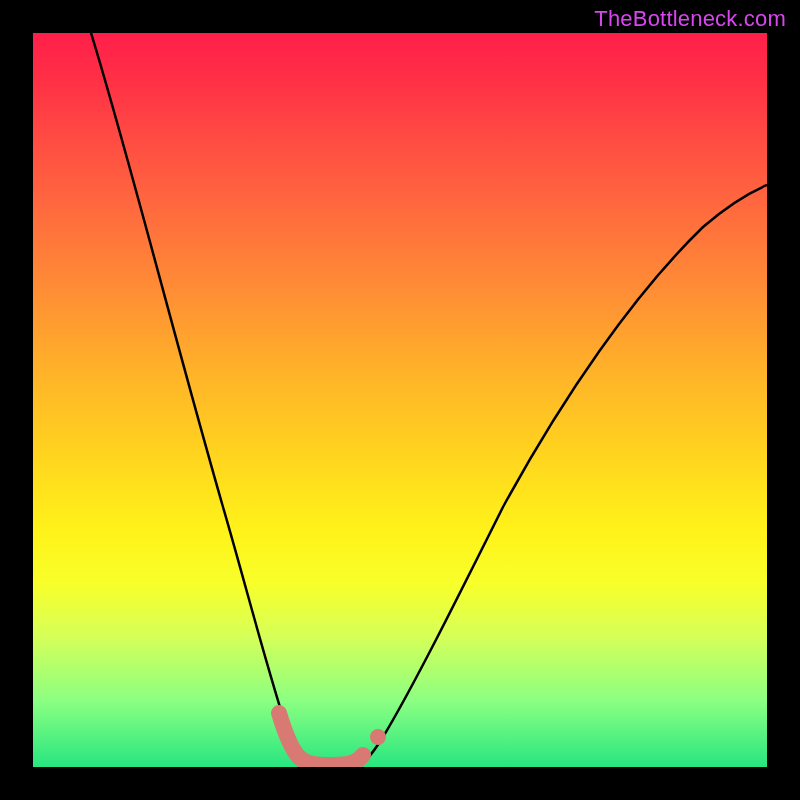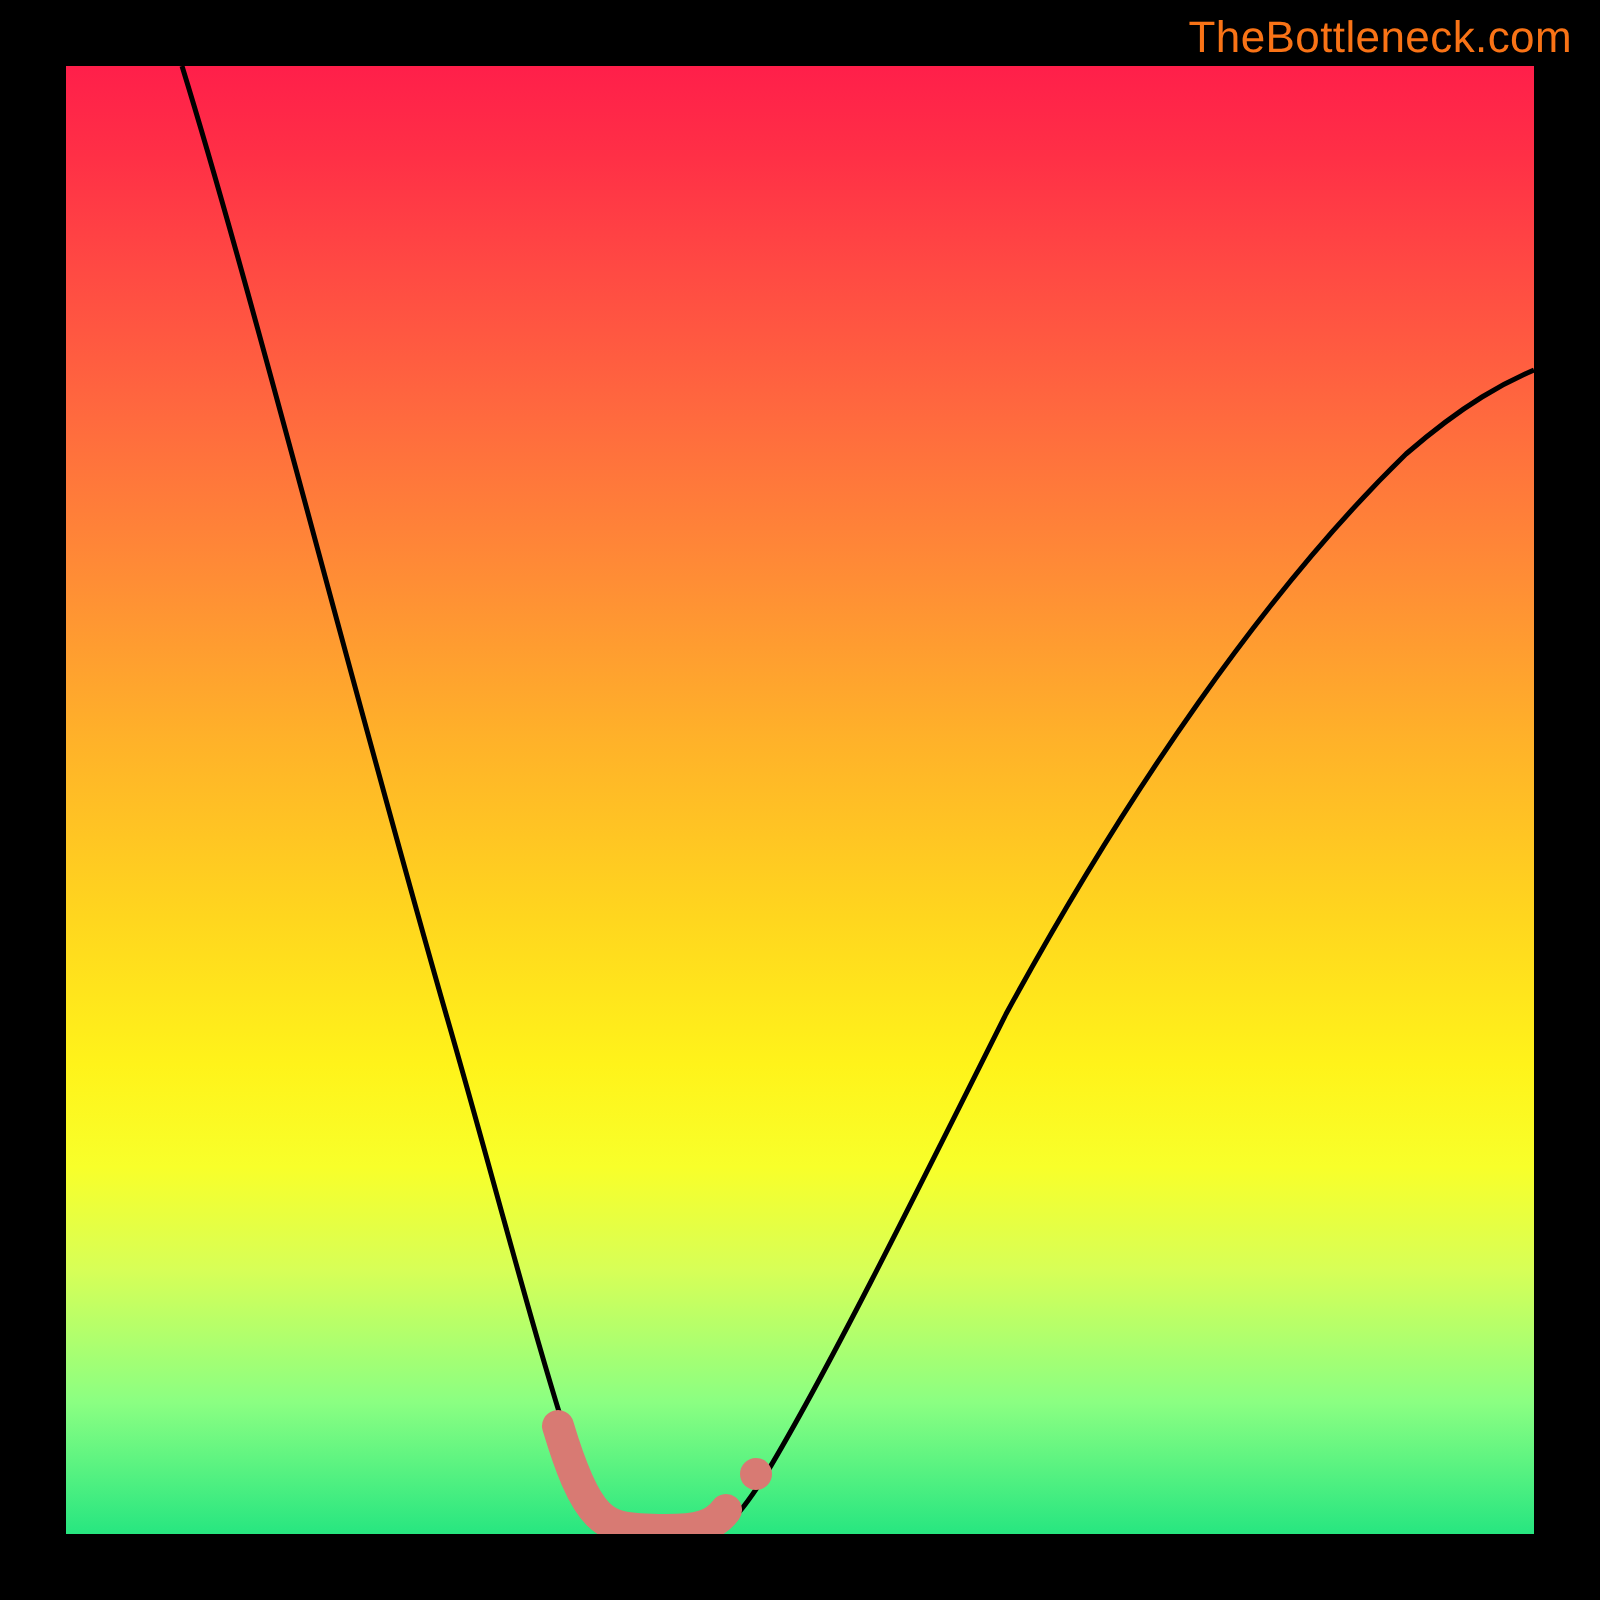--- a/index.html
+++ b/index.html
@@ -16,21 +16,21 @@
     top: 0;
     left: 0;
     width: 800px;
     height: 800px;
     background: #000;
   }
   .watermark {
     position: absolute;
     top: 6px;
     right: 14px;
-    color: #f97316;
+    color: #d946ef;
     font-size: 22px;
     font-weight: 400;
     letter-spacing: 0.2px;
     z-index: 50;
   }
   .plot {
     position: absolute;
     top: 33px;
     left: 33px;
     width: 734px;

